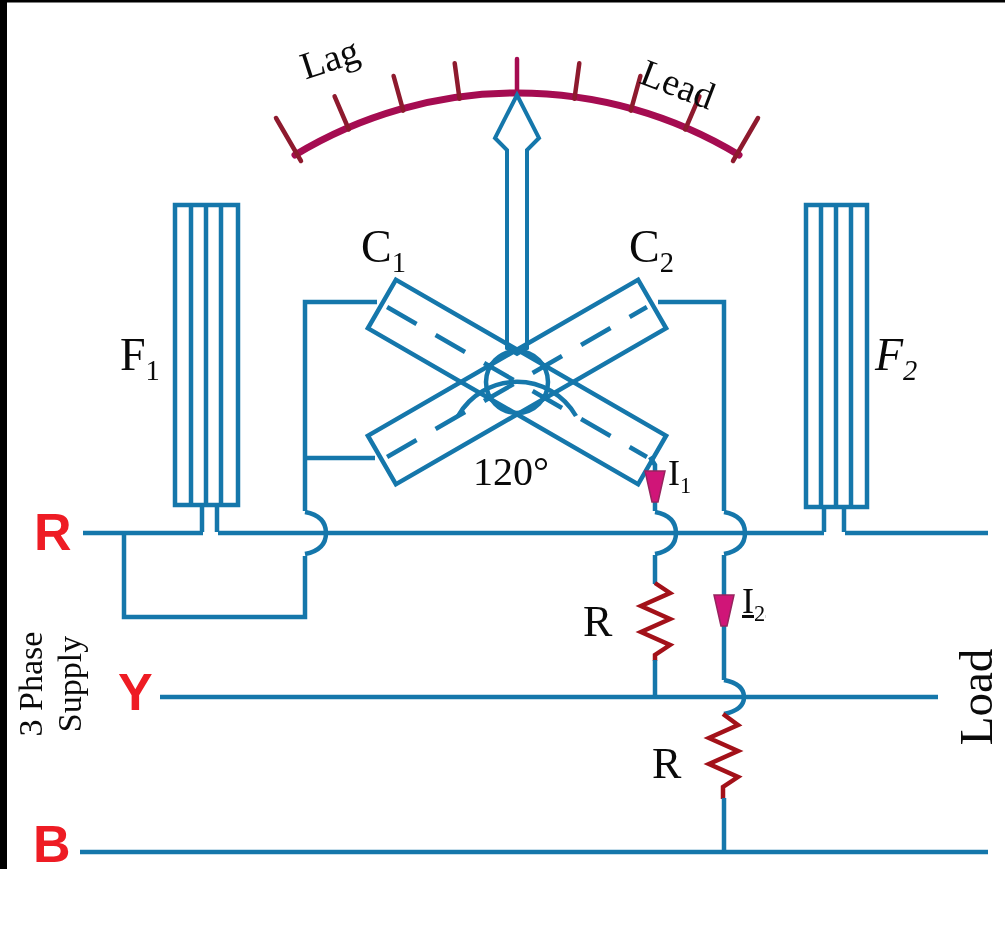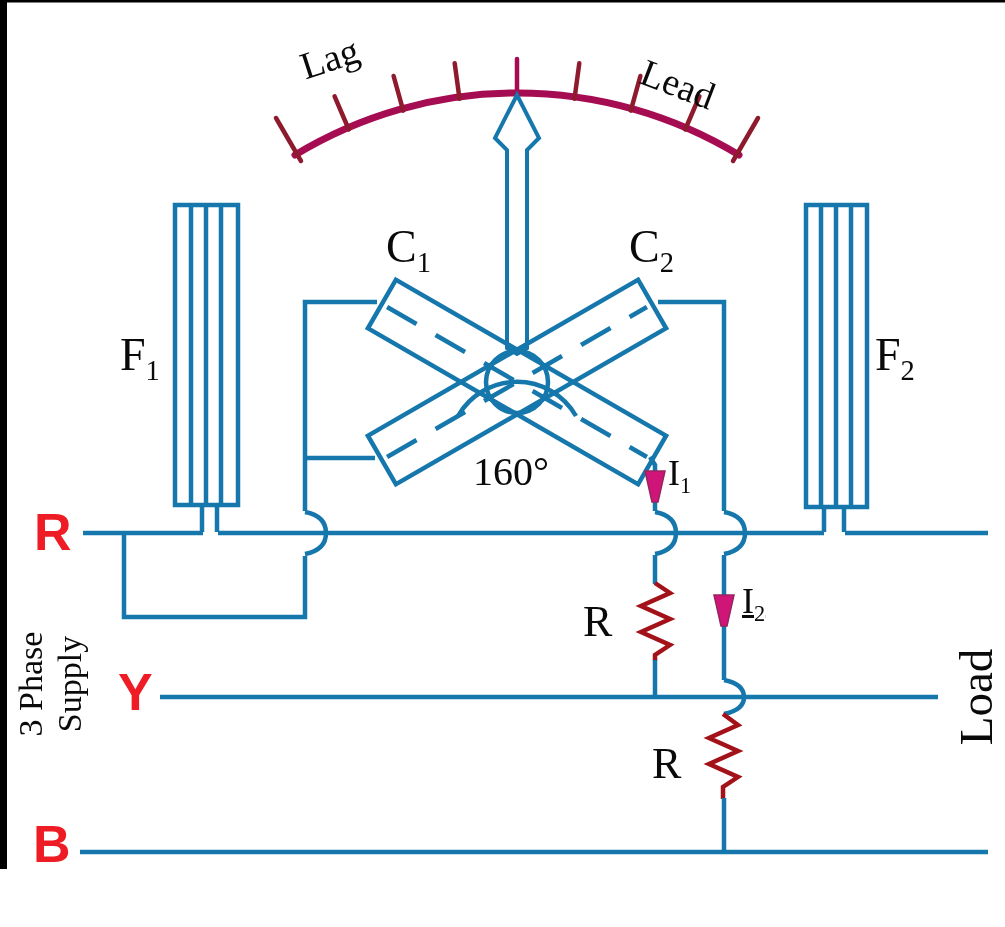--- a/index.html
+++ b/index.html
@@ -130,36 +130,36 @@
     </g>
   </svg>
 
   <div class="lbl serif-lbl scale-word rot" style="left:300px;top:36px;transform:rotate(-18deg);">
     <span>Lag</span>
   </div>
   <div class="lbl serif-lbl scale-word rot" style="left:640px;top:62px;transform:rotate(21deg);">
     <span>Lead</span>
   </div>
 
-  <div class="lbl serif-lbl coil-lbl" style="left:386px;top:220px;">
+  <div class="lbl serif-lbl coil-lbl" style="left:361px;top:220px;">
     <span>C</span><sub>1</sub>
   </div>
   <div class="lbl serif-lbl coil-lbl" style="left:617px;top:220px;margin-left:12px;">
     <span>C</span><sub>2</sub>
   </div>
 
   <div class="lbl serif-lbl coil-lbl" style="left:120px;top:328px;text-align:center;">
     <span>F</span><sub>1</sub>
   </div>
-  <div class="lbl serif-lbl coil-lbl" style="left:875px;top:328px;">
+  <div class="lbl serif-lbl coil-lbl" style="left:875px;top:328px;font-style:italic;">
     <span>F</span><sub>2</sub>
   </div>
 
   <div class="lbl serif-lbl angle-lbl" style="left:473px;top:448px;">
-    <span>160°</span>
+    <span>120°</span>
   </div>
 
   <div class="lbl serif-lbl cur-lbl" style="left:668px;top:452px;">
     <span>I</span><sub>1</sub>
   </div>
   <div class="lbl serif-lbl cur-lbl" style="left:742px;top:580px;text-decoration:underline;">
     <span>I</span><sub>2</sub>
   </div>
 
   <div class="lbl serif-lbl res-lbl" style="left:583px;top:596px;">

